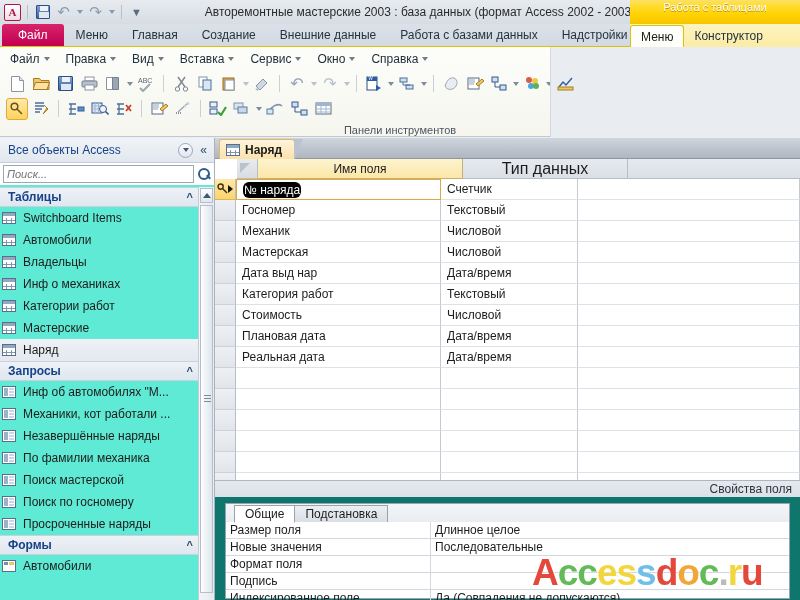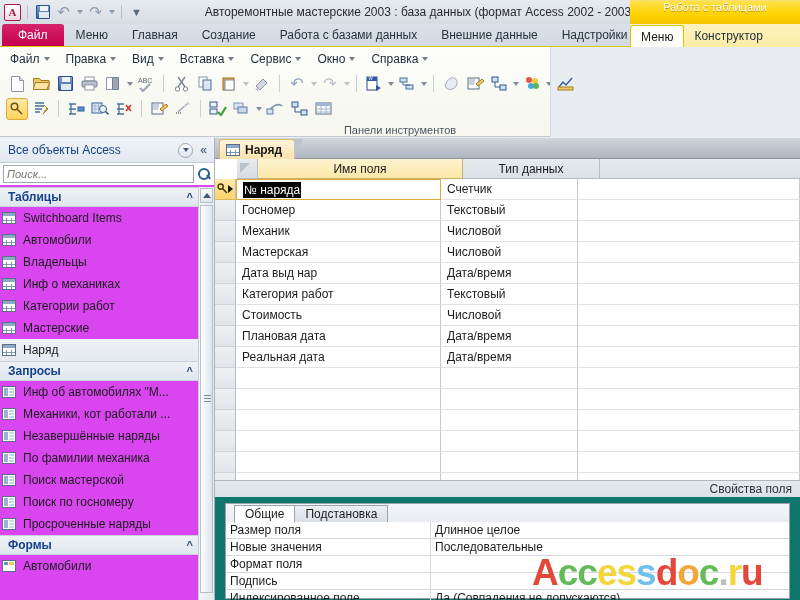--- a/index.html
+++ b/index.html
@@ -91,21 +91,21 @@
   .tsep { width: 1px; height: 17px; background: #c9cfd6; margin: 0 4px; }
   .tcaret { width:0;height:0;border-left:3px solid transparent;border-right:3px solid transparent;border-top:4px solid #7e8b99; margin-left:1px;}
   .tcaret.dim { border-top-color:#b9c2cb; }
   .panel-label { text-align: center; font-size: 11px; color: #4b5560; margin-top: 3px; }
   .ribbon-rightfill { position:absolute; right:0; top:0; width:250px; height:90px;
     background:#e9edf2; border-left:1px solid #d2d8de; }
 
   
   .navpane {
     position: absolute; left: 0; top: 138px; width: 215px; height: 462px;
-    background: #d946ef; border-right: 1px solid #a9b2bd;
+    background: #5eead4; border-right: 1px solid #a9b2bd;
   }
   .nav-header {
     height: 25px; background: linear-gradient(to bottom,#f0f3f7,#e2e8ef);
     border-bottom: 1px solid #c6cdd6;
     display: flex; align-items: center; padding: 0 4px; gap: 4px;
   }
   .nav-title { flex: 1; font-size: 12px; color: #15428b; padding-left: 4px; }
   .circ-btn { width:15px;height:15px;border-radius:50%;border:1px solid #9aa7b5;
     background: linear-gradient(to bottom,#fbfcfe,#dfe6ee);
     display:flex;align-items:center;justify-content:center; }
@@ -176,33 +176,33 @@
   
   .grid { position:absolute; left:215px; top:159px; width:585px; height:321px; background:#ffffff; }
   .grid-head { display:flex; height:20px;
     background: linear-gradient(to bottom,#fdf3cf,#fbe6a5); margin-left: 22px; }
   .gh-sel { width: 21px; background: linear-gradient(to bottom,#e8ebef,#d8dde3);
     border-right:1px solid #b6bdc6; border-bottom:1px solid #b6bdc6; position:relative; }
   .gh-sel::after{content:"";position:absolute;left:3px;top:4px;width:0;height:0;
     border-left:10px solid #b9c1ca;border-bottom:10px solid transparent;}
   .gh-name { width: 205px; border-right:1px solid #c7b074; border-bottom:1px solid #c7b074;
     display:flex;align-items:center;justify-content:center; font-size:12px; }
-  .gh-type { width: 137px; background: linear-gradient(to bottom,#e6eaef,#dbe0e6);
+  .gh-type { width: 165px; background: linear-gradient(to bottom,#e6eaef,#dbe0e6);
     border-right:1px solid #b6bdc6; border-bottom:1px solid #b6bdc6;
-    display:flex;align-items:center;justify-content:center; font-size:12px; }
+    display:flex;align-items:center;justify-content:center; font-size:16px; }
   .gh-desc { flex:1; background: linear-gradient(to bottom,#e6eaef,#dbe0e6); border-bottom:1px solid #b6bdc6; }
 
   .grow { display:flex; height:21px; }
   .g-sel { width:21px; background: linear-gradient(to bottom,#eef0f3,#e1e5ea);
     border-right:1px solid #b6bdc6; border-bottom:1px solid #ccd2d9; position:relative; }
   .grow.key .g-sel { background: linear-gradient(to bottom,#ffe9a8,#fbd56b); border-bottom:1px solid #d8b65a; }
   .g-name { width:205px; border-right:1px solid #c3cad2; border-bottom:1px solid #dde2e8;
     display:flex; align-items:center; padding-left:6px; font-size:12px; }
   .grow.key .g-name { border:1px solid #e0a93c; border-width:1px; }
-  .g-name .selected-text { background:#000; color:#fff; padding: 1px 1px; }
+  .g-name .selected-text { background:#000; color:#fff; padding: 1px 1px; border-radius: 6px; }
   .g-type { width:137px; border-right:1px solid #c3cad2; border-bottom:1px solid #dde2e8;
     display:flex; align-items:center; padding-left:6px; font-size:12px; }
   .g-desc { flex:1; border-bottom:1px solid #dde2e8; border-right:1px solid #c3cad2; }
   .keyico { position:absolute; left:2px; top:4px; width:11px; height:11px; }
   .keyarrow { position:absolute; left:13px; top:6px; width:0;height:0;
     border-left:5px solid #161616; border-top:4px solid transparent; border-bottom:4px solid transparent;}
 
   
   .props-divider { position:absolute; left:215px; top:480px; width:585px; height:17px;
     background: linear-gradient(to bottom,#e4e9ef,#dbe1e8); border-top:1px solid #aeb6c0;
@@ -264,22 +264,22 @@
     <div class="ctx-tab-group">
       <span>Работа с таблицами</span>
     </div>
   </div>
 
   <div class="tabstrip">
     <div class="tab file">Файл</div>
     <div class="tab">Меню</div>
     <div class="tab">Главная</div>
     <div class="tab">Создание</div>
+    <div class="tab">Внешние данные</div>
     <div class="tab">Работа с базами данных</div>
-    <div class="tab">Внешние данные</div>
     <div class="tab">Надстройки</div>
   </div>
   <div class="ctx-tabs">
     <div class="tab active-sub">Меню</div>
     <div class="tab">Конструктор</div>
   </div>
 
   <div class="ribbon-body">
     <div class="ribbon-rightfill"></div>
 

